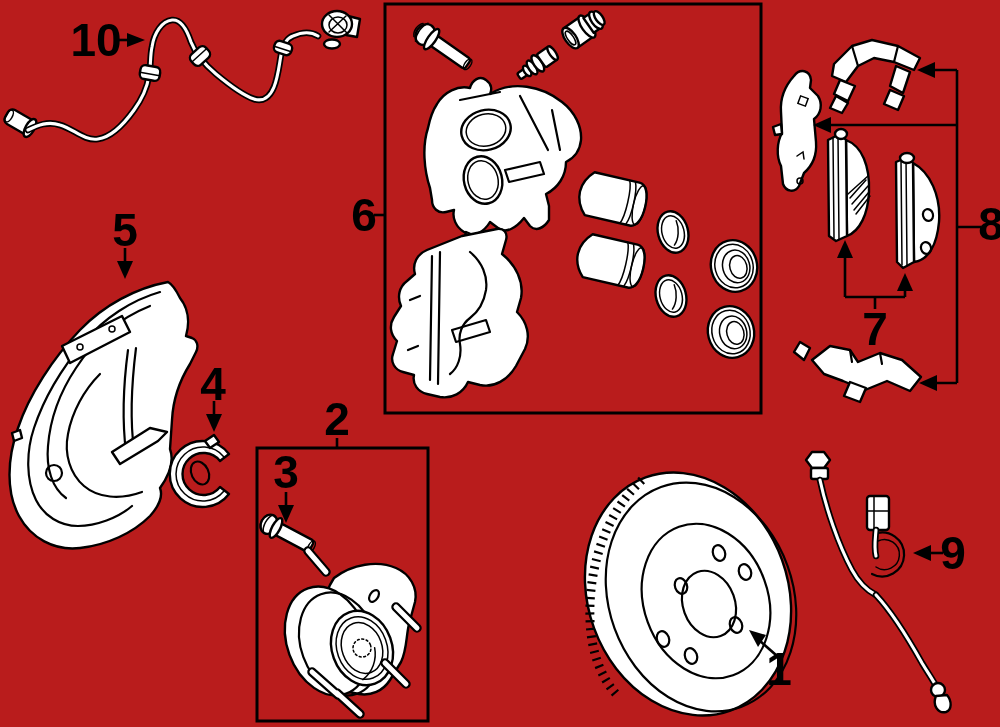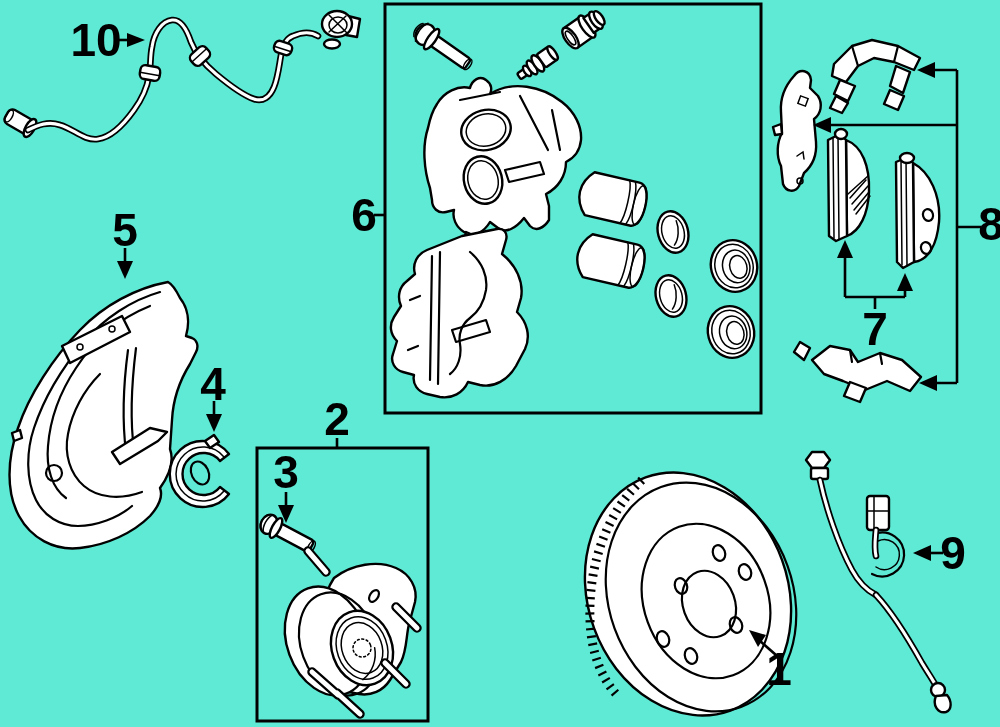--- a/index.html
+++ b/index.html
@@ -1,16 +1,16 @@
 <!DOCTYPE html>
 <html><head>
 <meta charset="utf-8">
 <style>
   html,body{margin:0;padding:0;background:#ffffff;}
-  .stage{position:relative;width:1000px;height:727px;background:#5eead4;overflow:hidden;}
+  .stage{position:relative;width:1000px;height:727px;background:#b91c1c;overflow:hidden;}
   svg{display:block;}
   .f   {fill:#ffffff;stroke:#000000;stroke-width:2.4;stroke-linejoin:round;}
   .l   {fill:none;stroke:#000000;stroke-width:2.2;stroke-linecap:round;stroke-linejoin:round;}
   .thin{fill:none;stroke:#000000;stroke-width:1.5;stroke-linecap:round;}
   .box {fill:none;stroke:#000000;stroke-width:3;}
   .bl  {fill:none;stroke:#000000;stroke-width:2.6;}
   .to  {fill:none;stroke:#000000;stroke-width:6.6;stroke-linecap:round;}
   .ti  {fill:none;stroke:#ffffff;stroke-width:3.1;stroke-linecap:round;}
   .so  {fill:none;stroke:#000000;stroke-width:9.5;stroke-linecap:round;}
   .si  {fill:none;stroke:#ffffff;stroke-width:5;stroke-linecap:round;}

